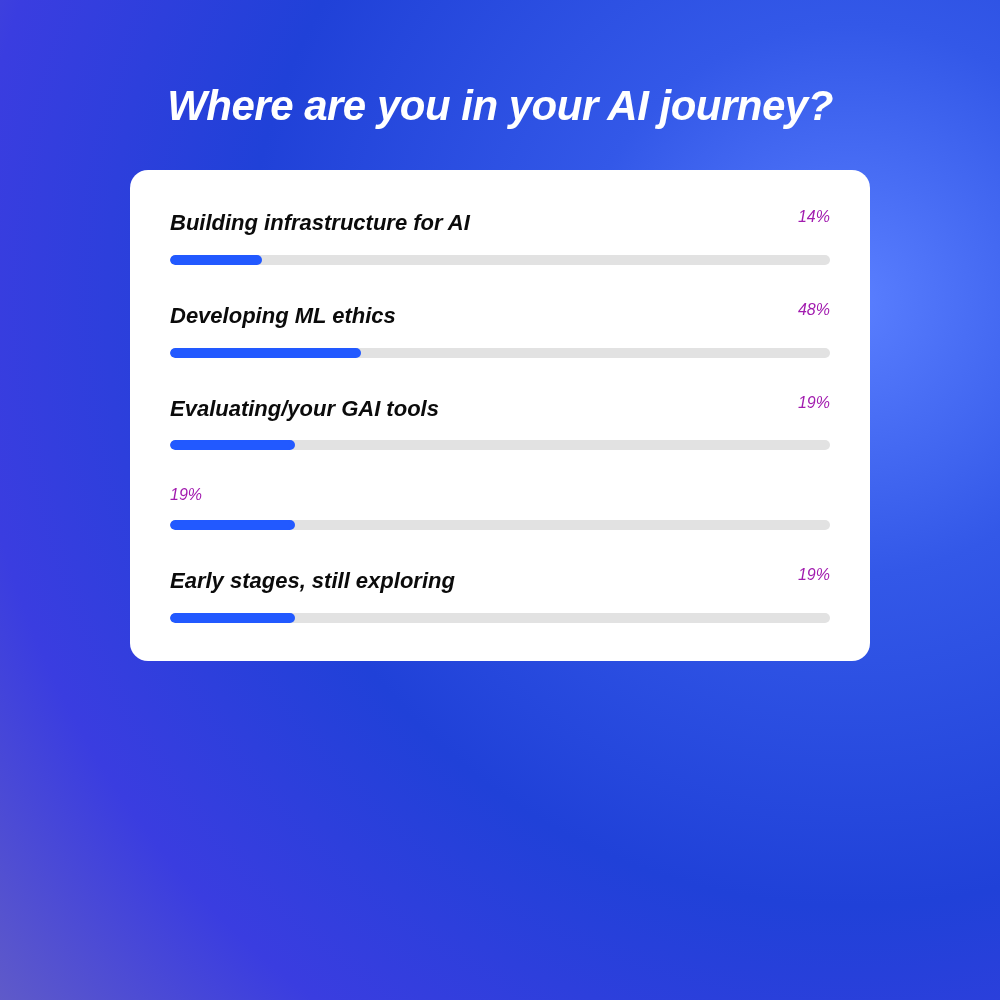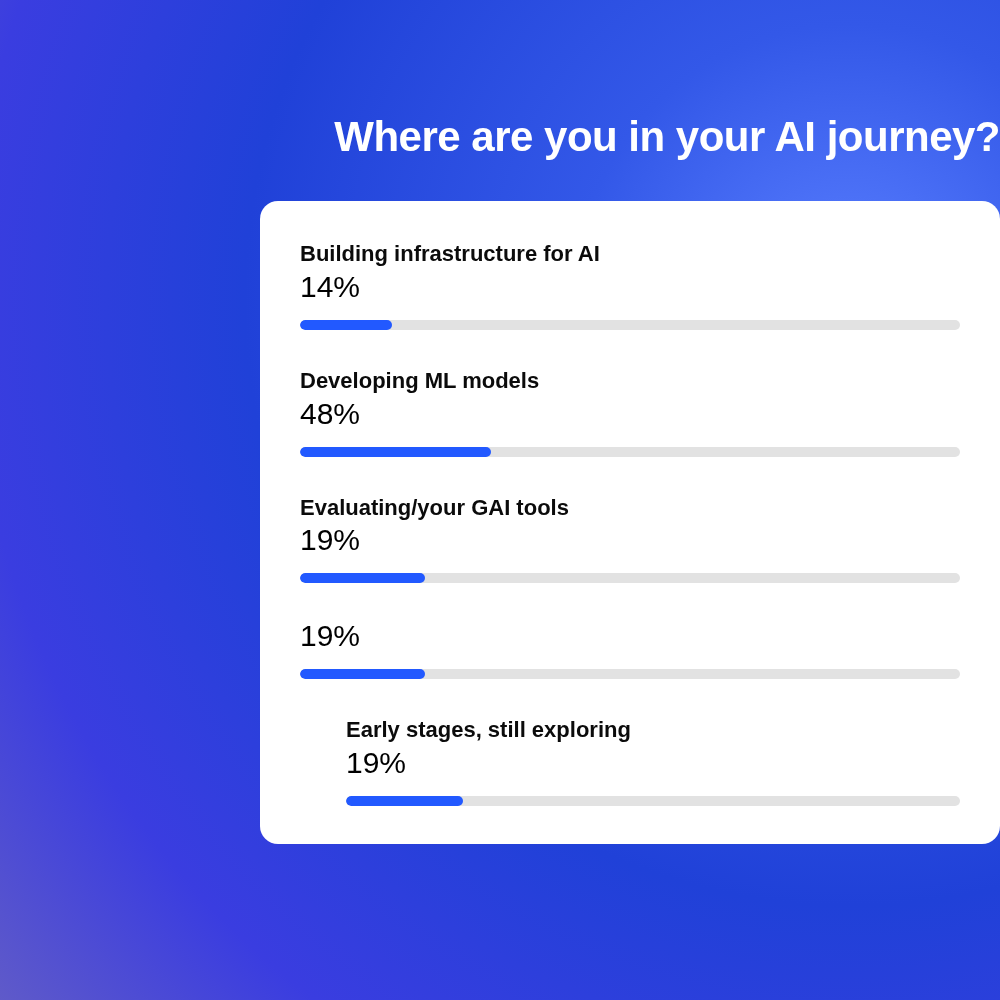--- a/index.html
+++ b/index.html
@@ -13,60 +13,59 @@
       font-family: -apple-system, BlinkMacSystemFont, "Segoe UI", Helvetica, Arial, sans-serif;
       background: radial-gradient(circle at 85% 30%, #5a7fff 0%, #3358e8 25%, #2041d8 55%, #3a3de0 80%, #5f5ac9 100%);
       position: relative;
       overflow: hidden;
     }
     .container {
       width: 100%;
       height: 100%;
       display: flex;
       flex-direction: column;
-      align-items: flex-end;
-      padding-top: 113px;
+      align-items: center;
+      padding-top: 82px;
+      font-style: italic;
     }
     .title {
       color: #ffffff;
       font-size: 42px;
       font-weight: 600;
       margin-bottom: 40px;
       letter-spacing: -0.5px;
     }
     .card {
       background: #ffffff;
       border-radius: 18px;
       width: 740px;
       padding: 38px 40px 30px 40px;
     }
     .row {
       margin-bottom: 36px;
     }
     .row:last-child {
       margin-bottom: 8px;
-      margin-left: 46px;
     }
     .row-header {
       display: flex;
       justify-content: space-between;
       align-items: flex-start;
       margin-bottom: 16px;
-      flex-direction: column;
     }
     .row-label {
       color: #0b0b0b;
       font-size: 22px;
       font-weight: 600;
       line-height: 1.4;
       max-width: 540px;
     }
     .row-value {
-      color: #000000;
-      font-size: 30px;
+      color: #a21caf;
+      font-size: 16px;
       font-weight: 400;
       white-space: nowrap;
     }
     .track {
       width: 100%;
       height: 10px;
       background: #e2e2e2;
       border-radius: 6px;
       overflow: hidden;
     }
@@ -88,21 +87,21 @@
         <div class="row-label">Building infrastructure for AI</div>
         <div class="row-value">14%</div>
       </div>
       <div class="track">
         <div class="fill" style="width:14%"></div>
       </div>
     </div>
 
     <div class="row">
       <div class="row-header">
-        <div class="row-label">Developing ML models</div>
+        <div class="row-label">Developing ML ethics</div>
         <div class="row-value">48%</div>
       </div>
       <div class="track">
         <div class="fill" style="width:29%"></div>
       </div>
     </div>
 
     <div class="row">
       <div class="row-header">
         <div class="row-label">Evaluating/your GAI tools</div>

